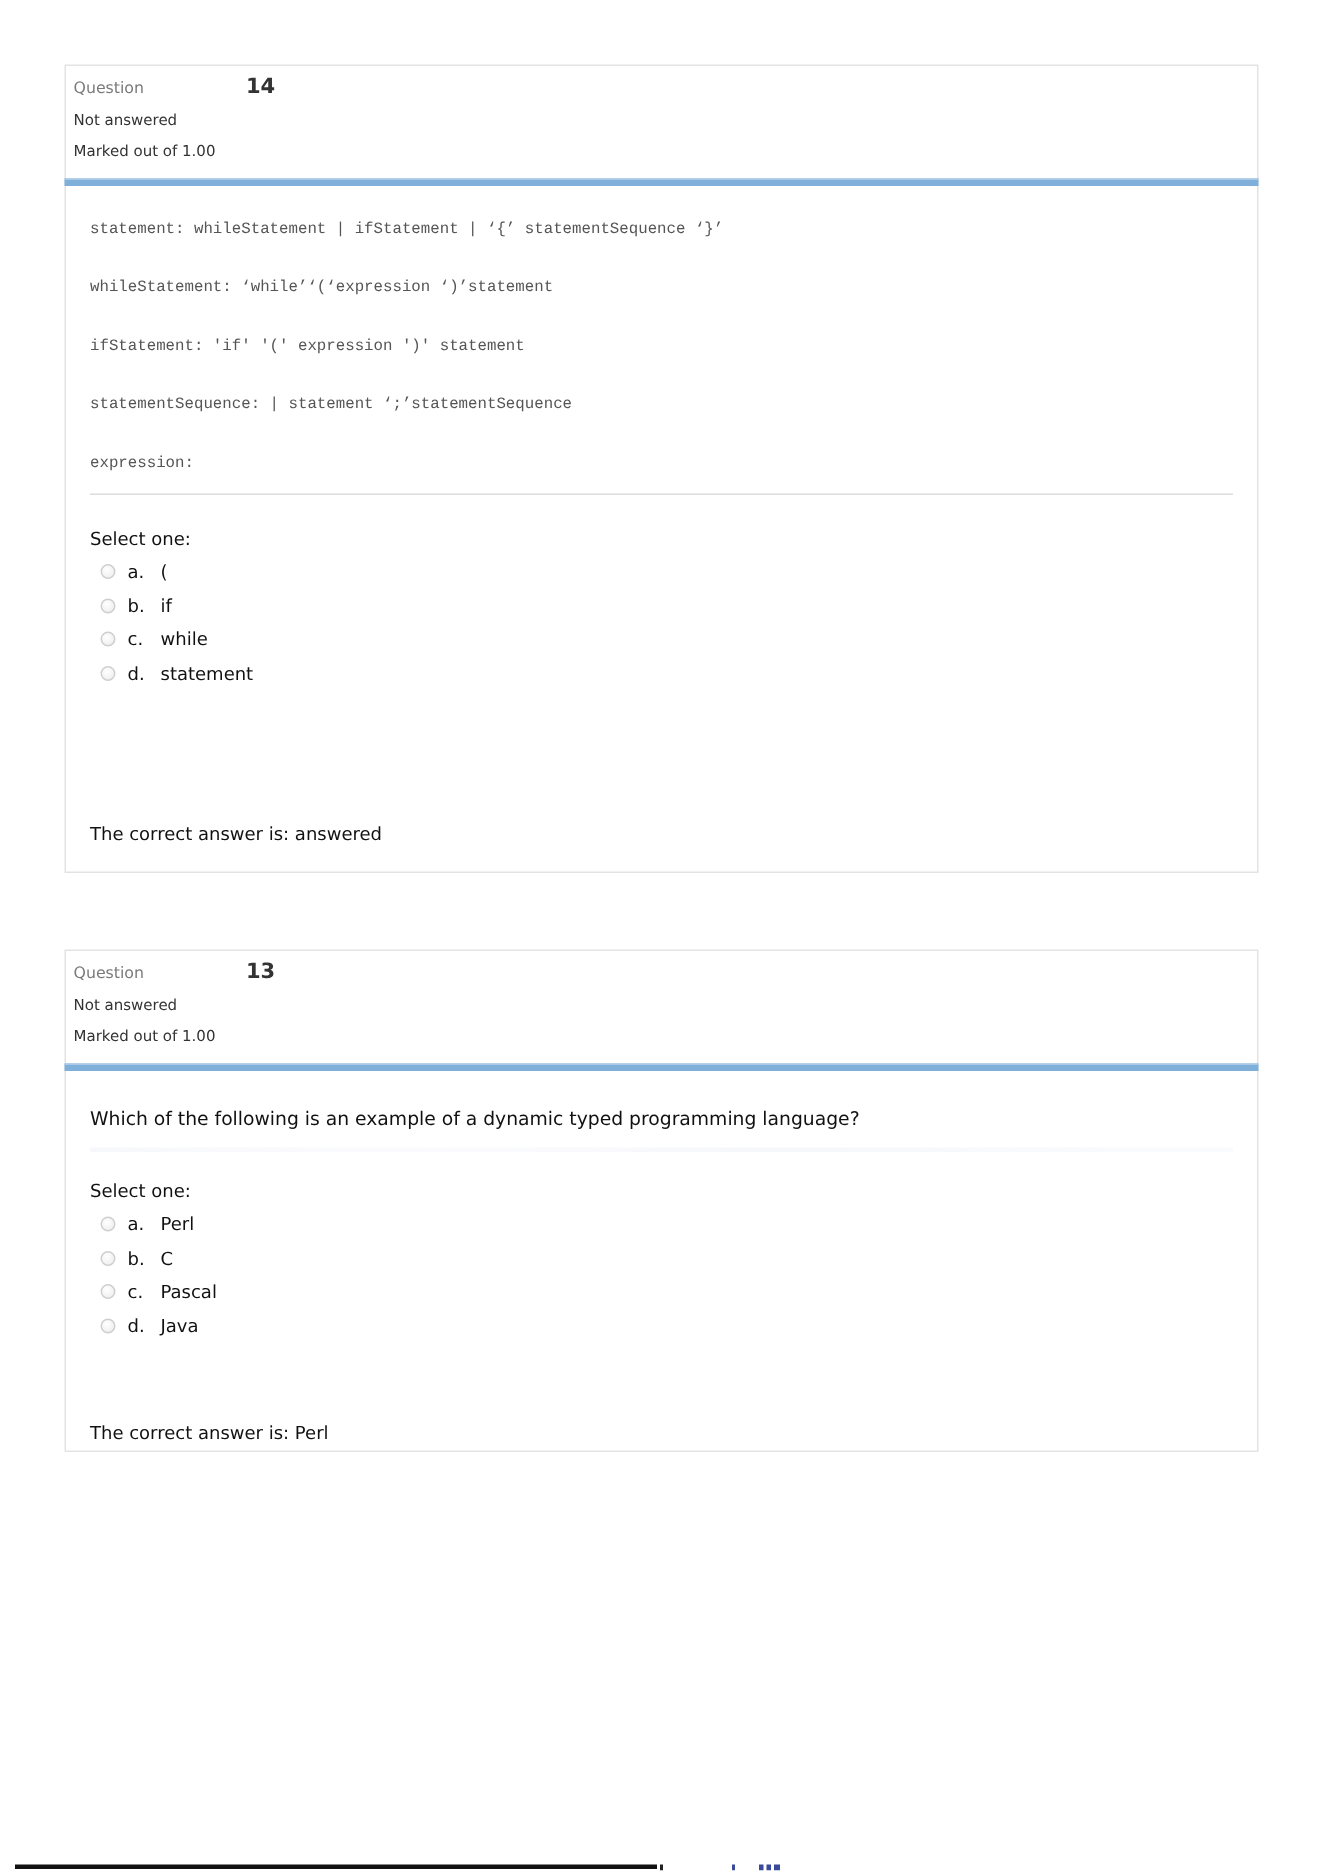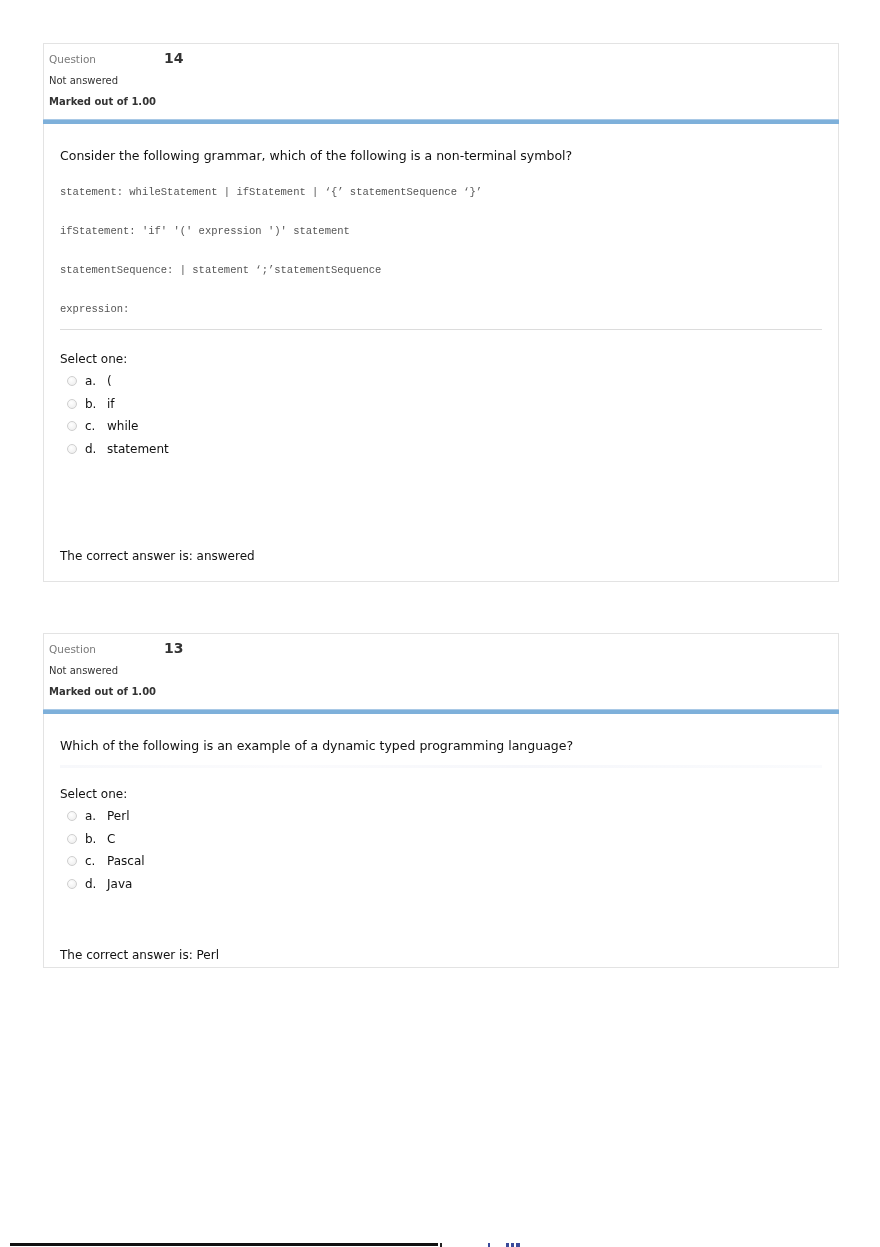--- a/index.html
+++ b/index.html
@@ -18,21 +18,21 @@
 
     .info {
       height: 75px;
       padding: 6px 5px 0 5px;
       position: relative;
     }
     .qno-row { height: 20px; display: flex; align-items: baseline; gap: 48px; }
     .qno-label { font-size: 10.5px; color: #7a7a7a; font-family: "DejaVu Sans", sans-serif; }
     .qno-num { font-size: 14px; font-weight: bold; color: #333; margin-left: 20px; }
     .state { font-size: 10px; color: #333; margin-top: 5px; height: 16px; }
-    .grade { font-size: 10px; color: #333; margin-top: 5px; height: 16px; font-weight: bold; }
+    .grade { font-size: 10px; color: #333; margin-top: 5px; height: 16px; }
 
     .bar {
       height: 5px;
       background: #7eb0da;
       border-top: 1px solid #a9c9e6;
       margin-left: -1px;
       margin-right: -1px;
     }
 
     .content { padding: 0 16px; position: relative; }
@@ -121,23 +121,23 @@
   <div class="info">
     <div class="qno-row">
       <span class="qno-label">Question</span>
       <span class="qno-num">14</span>
     </div>
     <div class="state">Not answered</div>
     <div class="grade">Marked out of 1.00</div>
   </div>
   <div class="bar"></div>
   <div class="content">
-    <div class="qtext">Consider the following grammar, which of the following is a non-terminal symbol?</div>
     <div class="code-block">
       <div class="code">statement: whileStatement | ifStatement | ‘{’ statementSequence ‘}’</div>
+      <div class="code">whileStatement: ‘while’‘(‘expression ‘)’statement</div>
       <div class="code">ifStatement: 'if' '(' expression ')' statement</div>
       <div class="code">statementSequence: | statement ‘;’statementSequence</div>
       <div class="code" style="height:14px;">expression:</div>
     </div>
     <div class="rule"></div>
     <div class="select-label" style="margin-top:22px;">Select one:</div>
     <div class="answers">
       <div class="answer">
         <span class="radio"></span>
         <span class="letter">a.</span>

